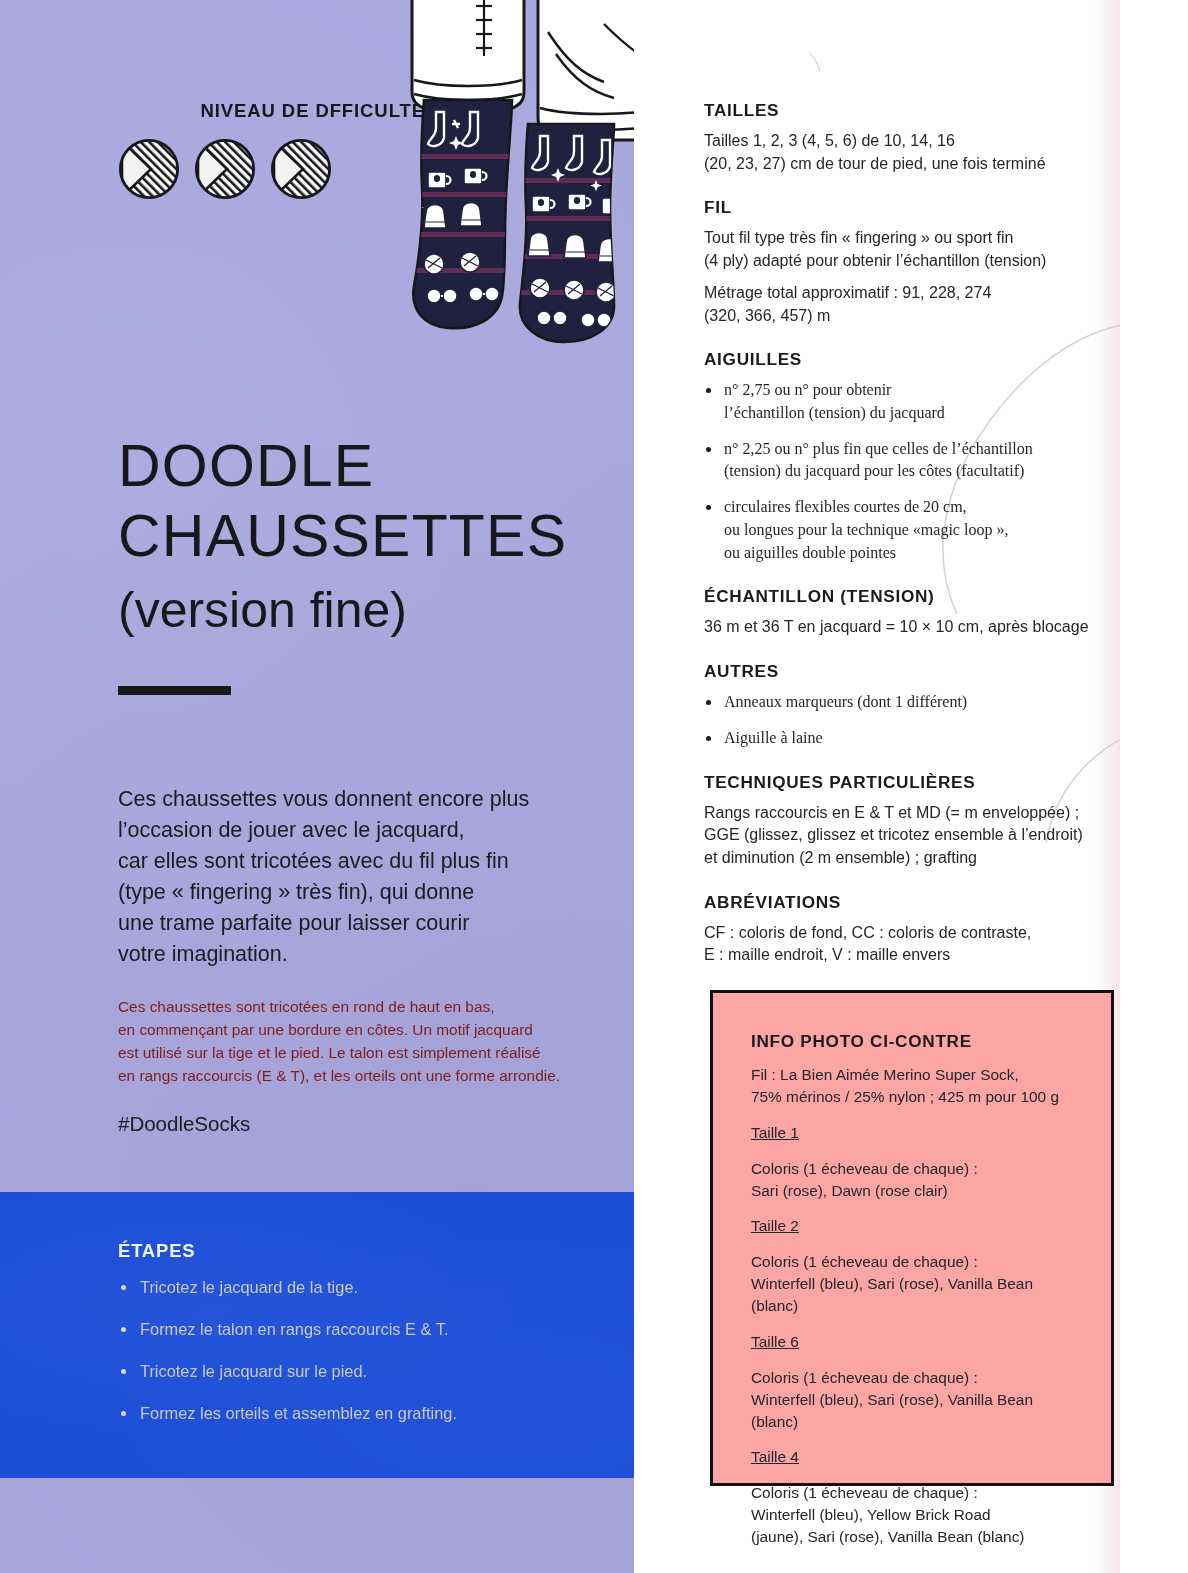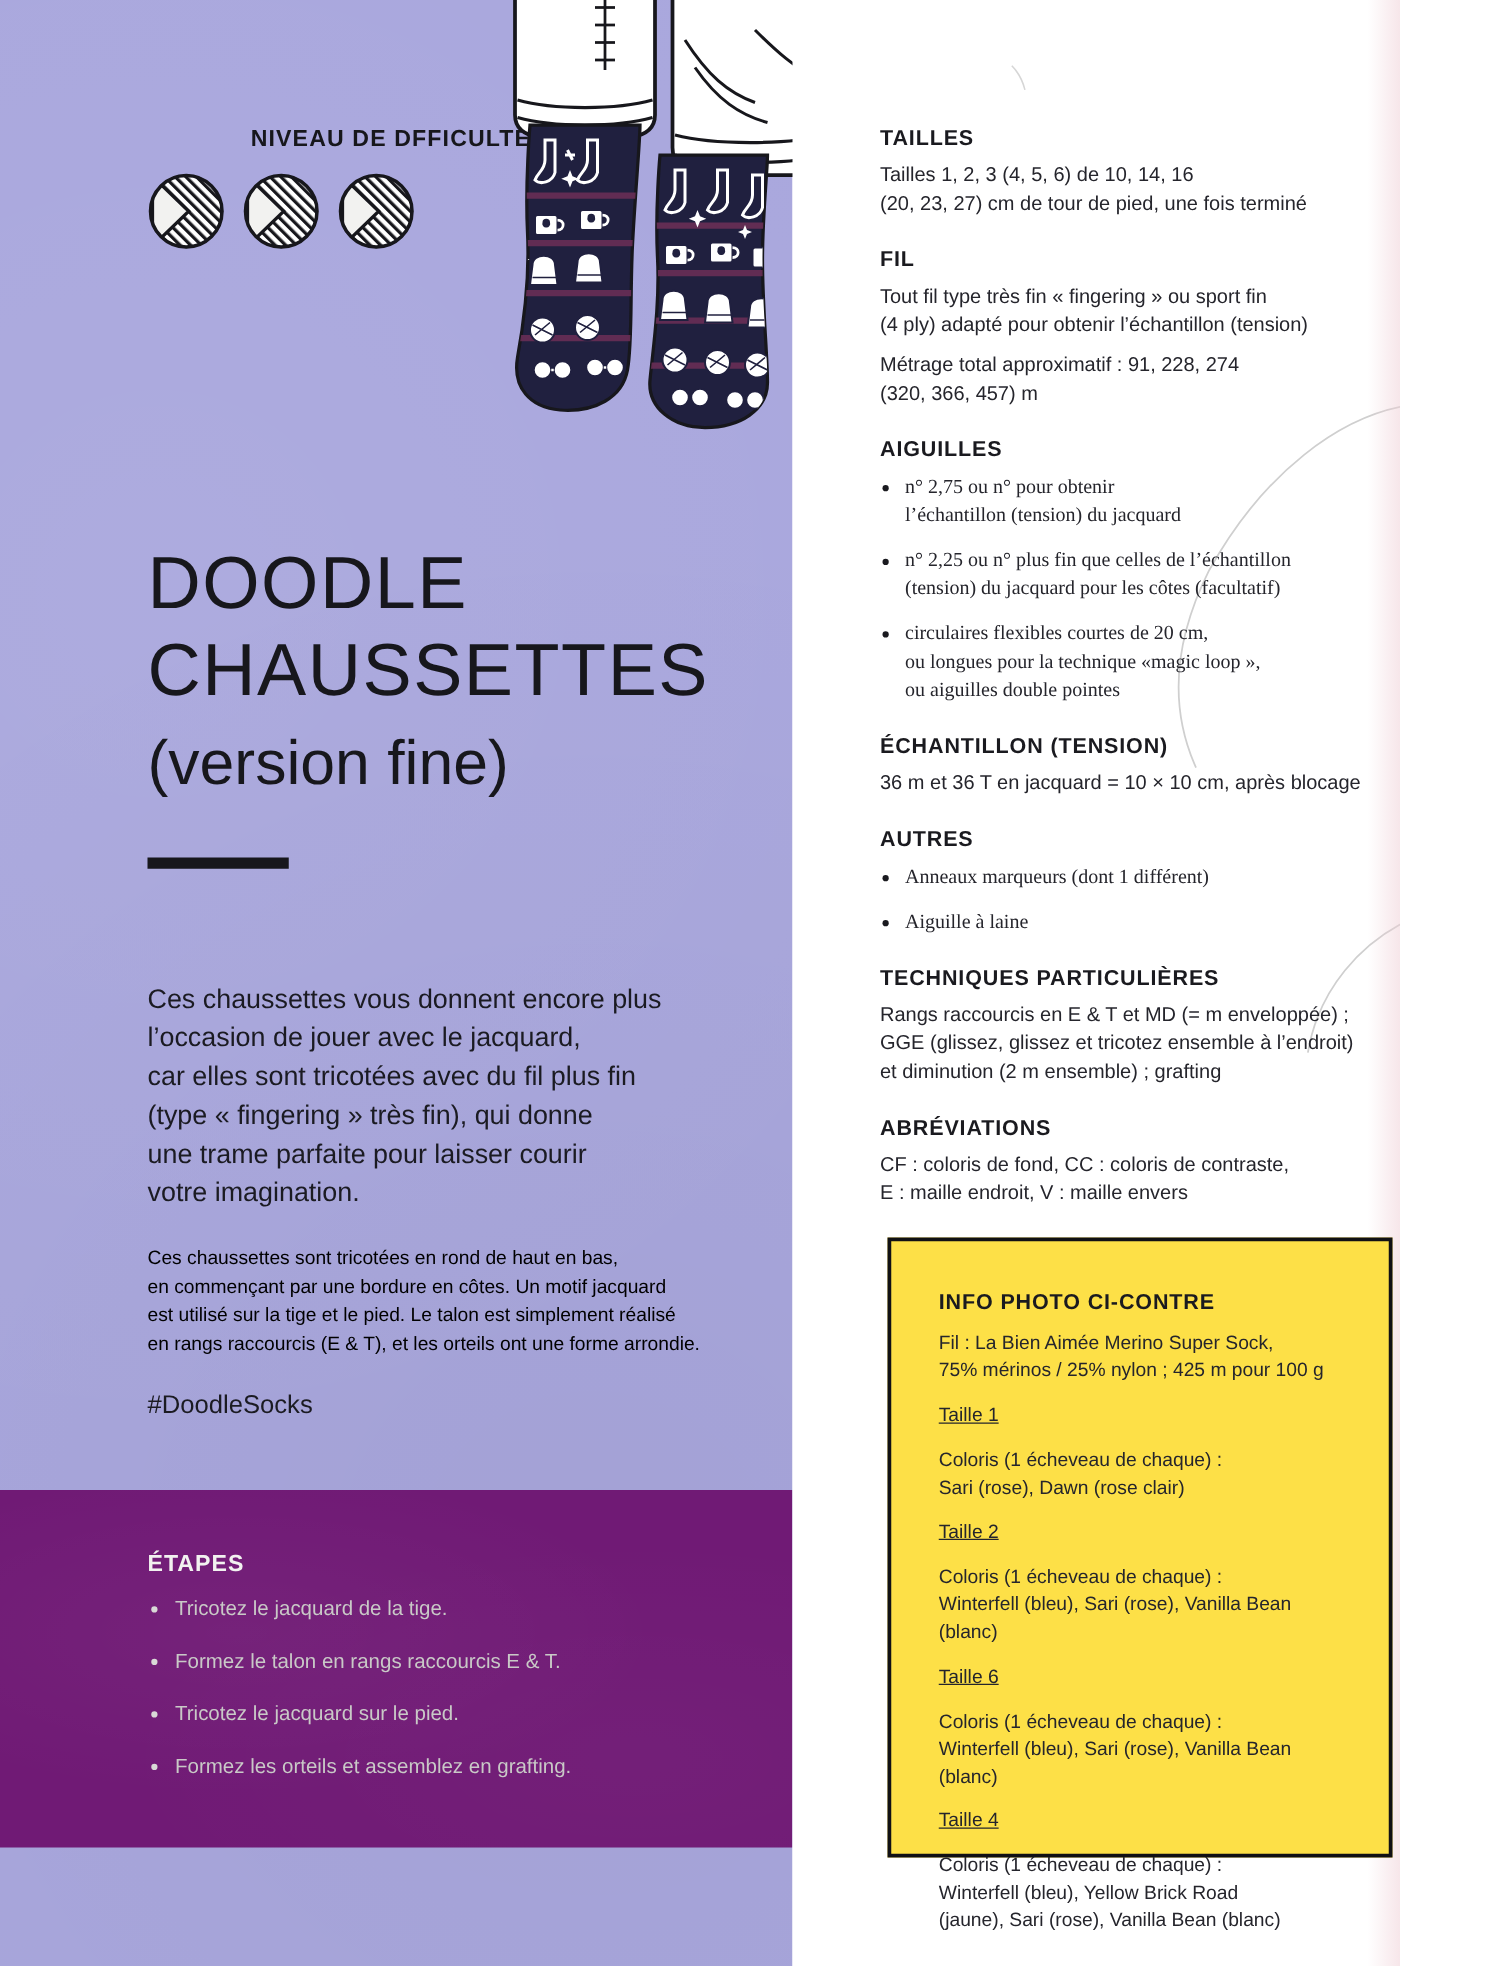--- a/index.html
+++ b/index.html
@@ -108,36 +108,36 @@
   }
   .intro-lead {
     font-size: 21.5px;
     line-height: 1.44;
     color: #1b1b22;
   }
   .intro-body {
     margin-top: 26px;
     font-size: 15.4px;
     line-height: 1.49;
-    color: #000000;
+    color: #7f1d1d;
   }
   .intro-hashtag {
     margin-top: 24px;
     font-size: 20.5px;
     color: #1b1b22;
   }
 
   
   #steps-band {
     position: absolute;
     left: 0;
     top: 1192px;
     width: 634px;
     height: 286px;
-    background: #701a75;
+    background: #1d4ed8;
     overflow: hidden;
   }
   #steps-band-texture {
     position: absolute;
     inset: 0;
     background:
       radial-gradient(ellipse at 30% 40%, rgba(255,255,255,0.035), transparent 55%),
       radial-gradient(ellipse at 80% 75%, rgba(255,255,255,0.025), transparent 60%);
     pointer-events: none;
   }
@@ -256,21 +256,21 @@
 
   
   #info-box {
     position: absolute;
     left: 710px;
     top: 990px;
     width: 404px;
     height: 496px;
     border: 3px solid #101014;
     box-sizing: border-box;
-    background: #fde047;
+    background: #fca5a5;
   }
   #info-box-inner {
     padding: 38px 34px 0 38px;
   }
   .info-title {
     font-size: 17.2px;
     font-weight: bold;
     letter-spacing: 0.7px;
     color: #1a1a1f;
     margin-bottom: 12px;

